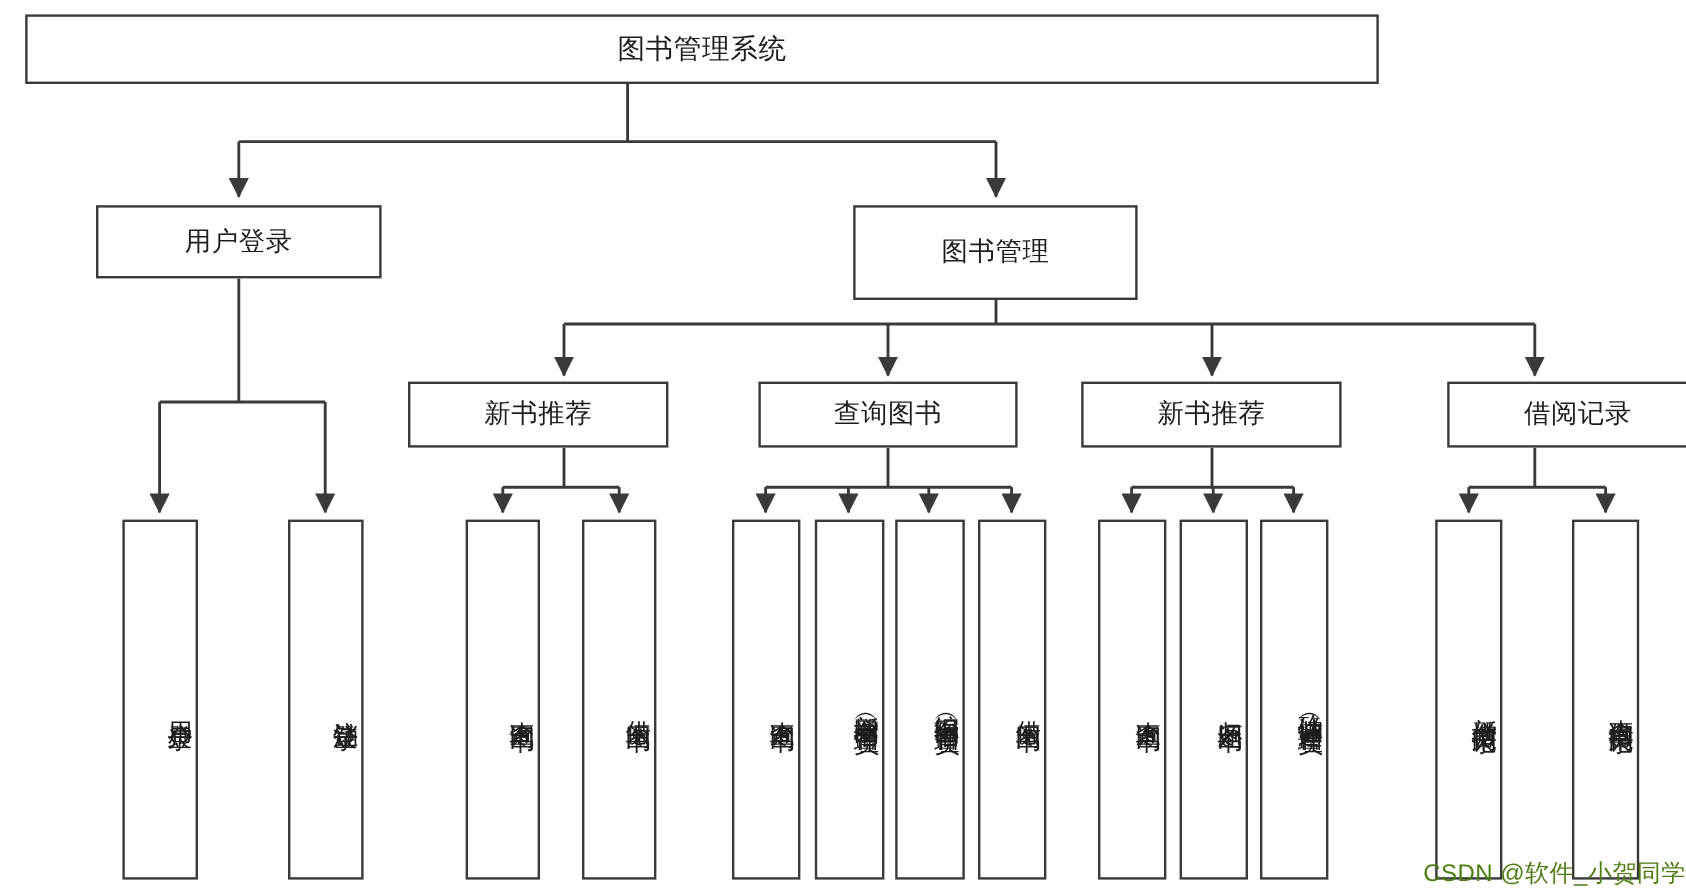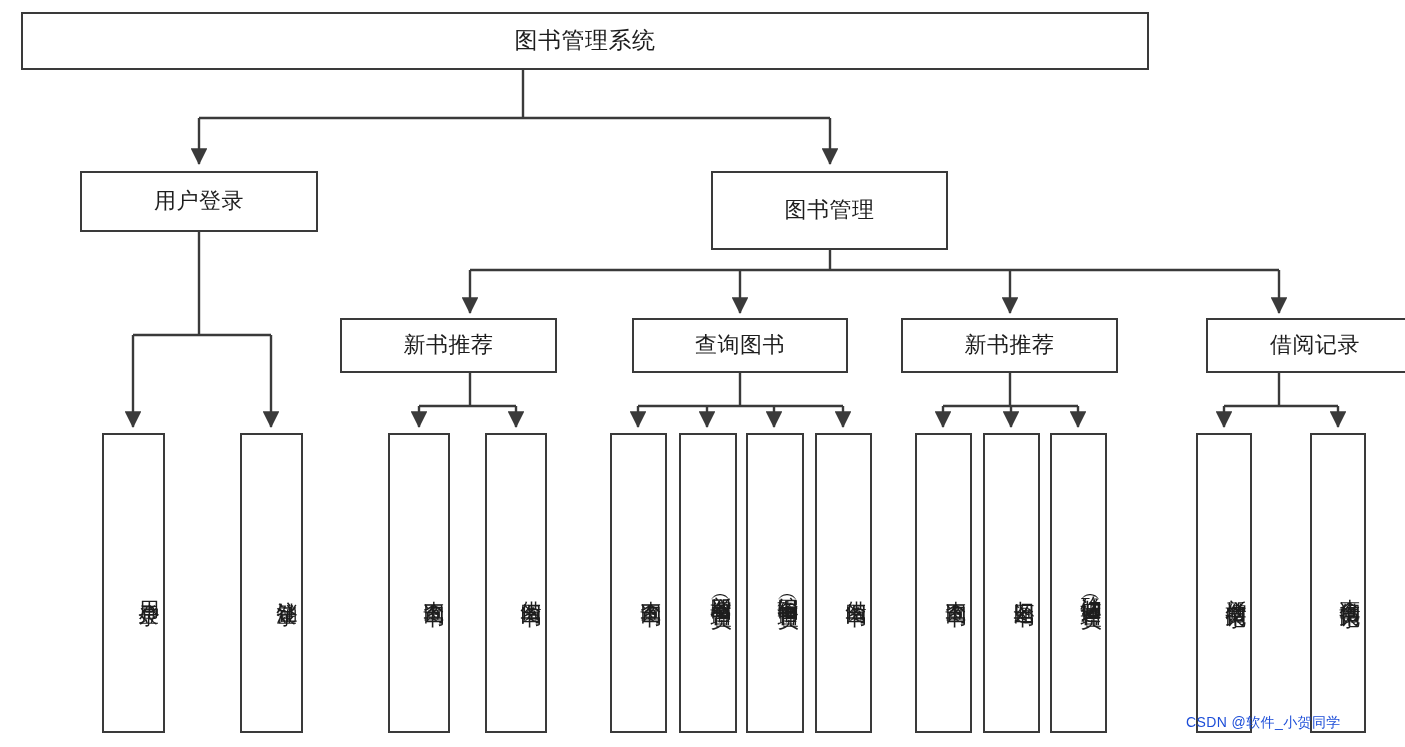--- a/index.html
+++ b/index.html
@@ -56,22 +56,22 @@
   }
   .node.v > span {
     writing-mode: vertical-rl;
     text-orientation: upright;
     display: block;
   }
   .watermark {
     position: absolute;
     left: 1186px;
     top: 714px;
-    font-size: 14px;
-    color: #1d4ed8;
+    font-size: 20px;
+    color: #4d7c0f;
     white-space: nowrap;
     letter-spacing: 0.4px;
   }
 </style>
 </head>
 <body>
 
 <div id="canvas">
 
   <svg id="edges" viewBox="0 0 1405 747" width="1405" height="747">

